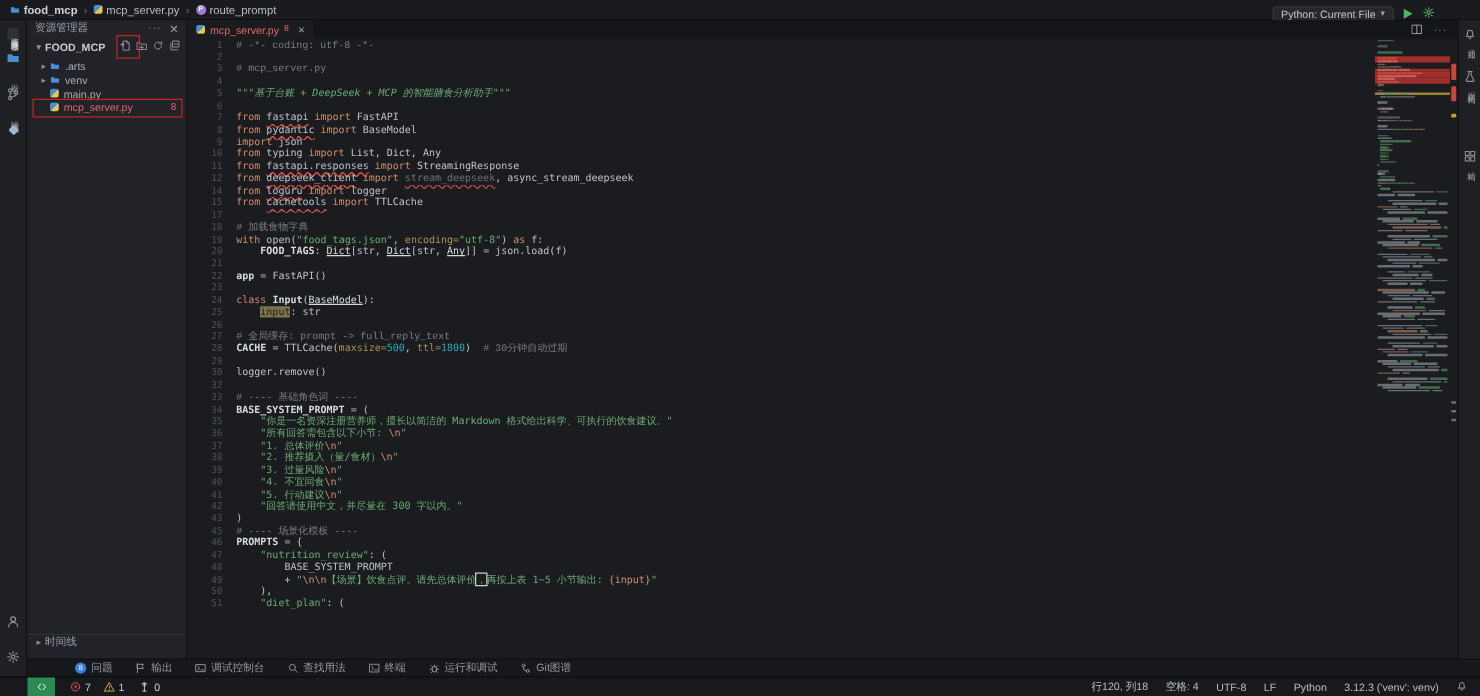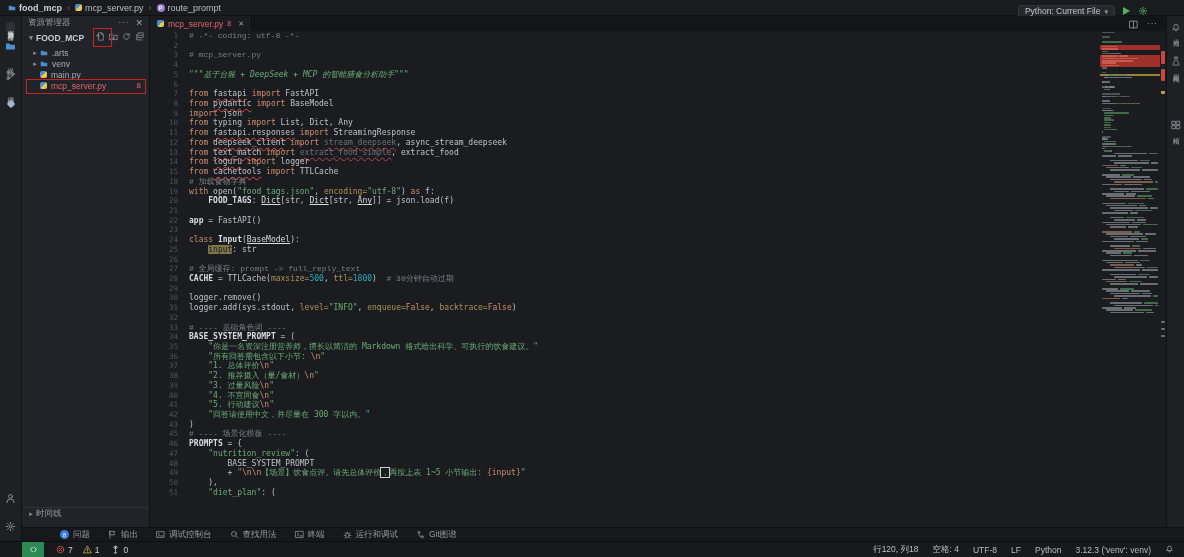--- a/index.html
+++ b/index.html
@@ -265,37 +265,36 @@
       <div class="cl"><span class="g">3</span><span><span class="tk-c"># mcp_server.py</span></span></div>
       <div class="cl"><span class="g">4</span><span></span></div>
       <div class="cl"><span class="g">5</span><span><span class="tk-d">"""基于台账 + DeepSeek + MCP 的智能膳食分析助手"""</span></span></div>
       <div class="cl"><span class="g">6</span><span></span></div>
       <div class="cl"><span class="g">7</span><span><span class="tk-k">from </span><span class="tk-u">fastapi</span><span class="tk-k"> import </span><span class="tk-f">FastAPI</span></span></div>
       <div class="cl"><span class="g">8</span><span><span class="tk-k">from </span><span class="tk-u">pydantic</span><span class="tk-k"> import </span><span class="tk-f">BaseModel</span></span></div>
       <div class="cl"><span class="g">9</span><span><span class="tk-k">import </span><span class="tk-f">json</span></span></div>
       <div class="cl"><span class="g">10</span><span><span class="tk-k">from </span><span class="tk-f">typing</span><span class="tk-k"> import </span><span class="tk-f">List, Dict, Any</span></span></div>
       <div class="cl"><span class="g">11</span><span><span class="tk-k">from </span><span class="tk-u">fastapi.responses</span><span class="tk-k"> import </span><span class="tk-f">StreamingResponse</span></span></div>
       <div class="cl"><span class="g">12</span><span><span class="tk-k">from </span><span class="tk-u">deepseek_client</span><span class="tk-k"> import </span><span class="tk-g">stream_deepseek</span><span class="tk-f">, async_stream_deepseek</span></span></div>
-      <div class="cl"><span class="g">13</span><span><span class="tk-k">from </span><span class="tk-u">text_match</span><span class="tk-k"> import </span><span class="tk-g">extract_food_simple</span><span class="tk-f">, extract_food</span></span></div>
       <div class="cl"><span class="g">14</span><span><span class="tk-k">from </span><span class="tk-u">loguru</span><span class="tk-k"> import </span><span class="tk-f">logger</span></span></div>
       <div class="cl"><span class="g">15</span><span><span class="tk-k">from </span><span class="tk-u">cachetools</span><span class="tk-k"> import </span><span class="tk-f">TTLCache</span></span></div>
+      <div class="cl"><span class="g">17</span><span></span></div>
       <div class="cl"><span class="g">18</span><span><span class="tk-c"># 加载食物字典</span></span></div>
       <div class="cl"><span class="g">19</span><span><span class="tk-k">with </span><span class="tk-f">open(</span><span class="tk-s">"food_tags.json"</span><span class="tk-f">, </span><span class="tk-p">encoding=</span><span class="tk-s">"utf-8"</span><span class="tk-f">) </span><span class="tk-k">as</span><span class="tk-f"> f:</span></span></div>
       <div class="cl"><span class="g">20</span><span><span class="tk-f">    </span><span class="tk-v">FOOD_TAGS</span><span class="tk-f">: </span><span class="tk-t">Dict</span><span class="tk-f">[str, </span><span class="tk-t">Dict</span><span class="tk-f">[str, </span><span class="tk-t">Any</span><span class="tk-f">]] = json.load(f)</span></span></div>
       <div class="cl"><span class="g">21</span><span></span></div>
       <div class="cl"><span class="g">22</span><span><span class="tk-v">app</span><span class="tk-f"> = FastAPI()</span></span></div>
       <div class="cl"><span class="g">23</span><span></span></div>
       <div class="cl"><span class="g">24</span><span><span class="tk-k">class </span><span class="tk-v">Input</span><span class="tk-f">(</span><span class="tk-t">BaseModel</span><span class="tk-f">):</span></span></div>
       <div class="cl"><span class="g">25</span><span><span class="tk-f">    </span><span class="tk-h">input</span><span class="tk-f">: str</span></span></div>
       <div class="cl"><span class="g">26</span><span></span></div>
       <div class="cl"><span class="g">27</span><span><span class="tk-c"># 全局缓存: prompt -&gt; full_reply_text</span></span></div>
       <div class="cl"><span class="g">28</span><span><span class="tk-v">CACHE</span><span class="tk-f"> = TTLCache(</span><span class="tk-p">maxsize=</span><span class="tk-n">500</span><span class="tk-f">, </span><span class="tk-p">ttl=</span><span class="tk-n">1800</span><span class="tk-f">)  </span><span class="tk-c"># 30分钟自动过期</span></span></div>
       <div class="cl"><span class="g">29</span><span></span></div>
       <div class="cl"><span class="g">30</span><span><span class="tk-f">logger.remove()</span></span></div>
-      <div class="cl"><span class="g">31</span><span><span class="tk-f">logger.add(sys.stdout, </span><span class="tk-p">level=</span><span class="tk-s">"INFO"</span><span class="tk-f">, </span><span class="tk-p">enqueue=</span><span class="tk-k">False</span><span class="tk-f">, </span><span class="tk-p">backtrace=</span><span class="tk-k">False</span><span class="tk-f">)</span></span></div>
       <div class="cl"><span class="g">32</span><span></span></div>
       <div class="cl"><span class="g">33</span><span><span class="tk-c"># ---- 基础角色词 ----</span></span></div>
       <div class="cl"><span class="g">34</span><span><span class="tk-v">BASE_SYSTEM_PROMPT</span><span class="tk-f"> = (</span></span></div>
       <div class="cl"><span class="g">35</span><span><span class="tk-f">    </span><span class="tk-s">"你是一名资深注册营养师，擅长以简洁的 Markdown 格式给出科学、可执行的饮食建议。"</span></span></div>
       <div class="cl"><span class="g">36</span><span><span class="tk-f">    </span><span class="tk-s">"所有回答需包含以下小节: </span><span class="tk-e">\n</span><span class="tk-s">"</span></span></div>
       <div class="cl"><span class="g">37</span><span><span class="tk-f">    </span><span class="tk-s">"1. 总体评价</span><span class="tk-e">\n</span><span class="tk-s">"</span></span></div>
       <div class="cl"><span class="g">38</span><span><span class="tk-f">    </span><span class="tk-s">"2. 推荐摄入（量/食材）</span><span class="tk-e">\n</span><span class="tk-s">"</span></span></div>
       <div class="cl"><span class="g">39</span><span><span class="tk-f">    </span><span class="tk-s">"3. 过量风险</span><span class="tk-e">\n</span><span class="tk-s">"</span></span></div>
       <div class="cl"><span class="g">40</span><span><span class="tk-f">    </span><span class="tk-s">"4. 不宜同食</span><span class="tk-e">\n</span><span class="tk-s">"</span></span></div>
       <div class="cl"><span class="g">41</span><span><span class="tk-f">    </span><span class="tk-s">"5. 行动建议</span><span class="tk-e">\n</span><span class="tk-s">"</span></span></div>

